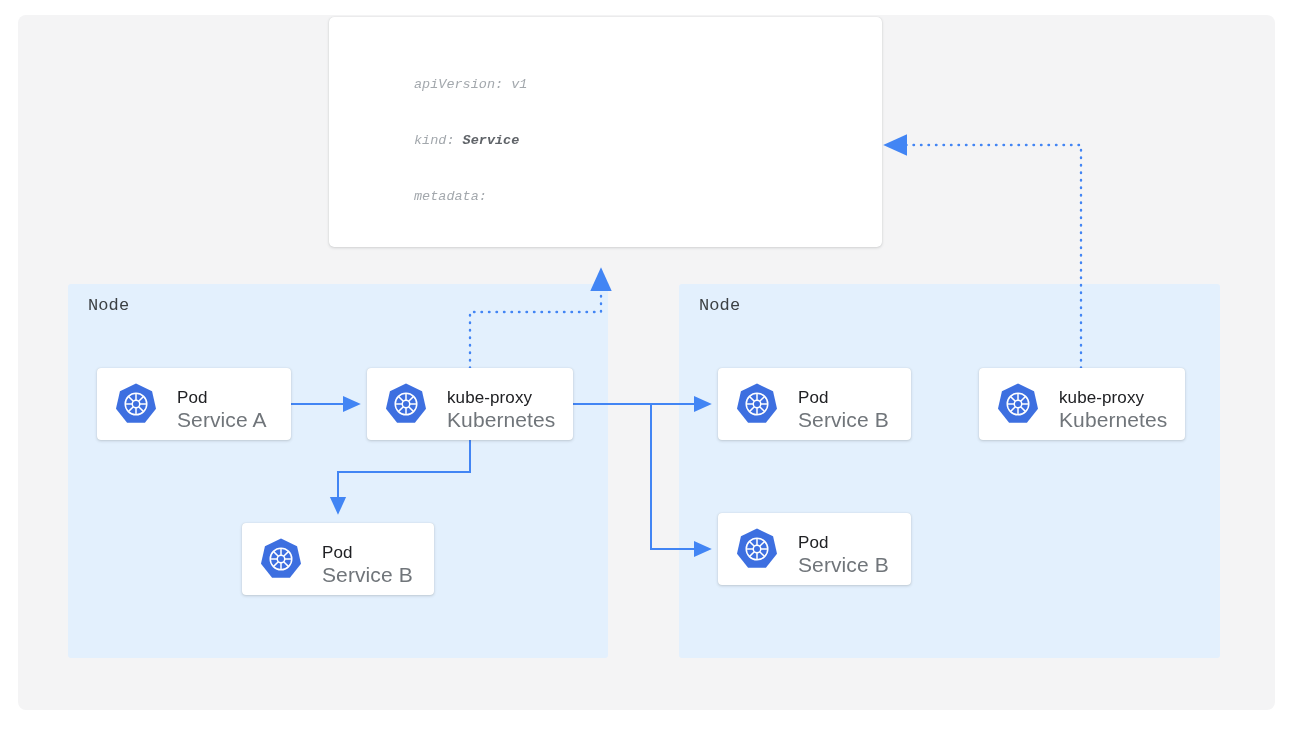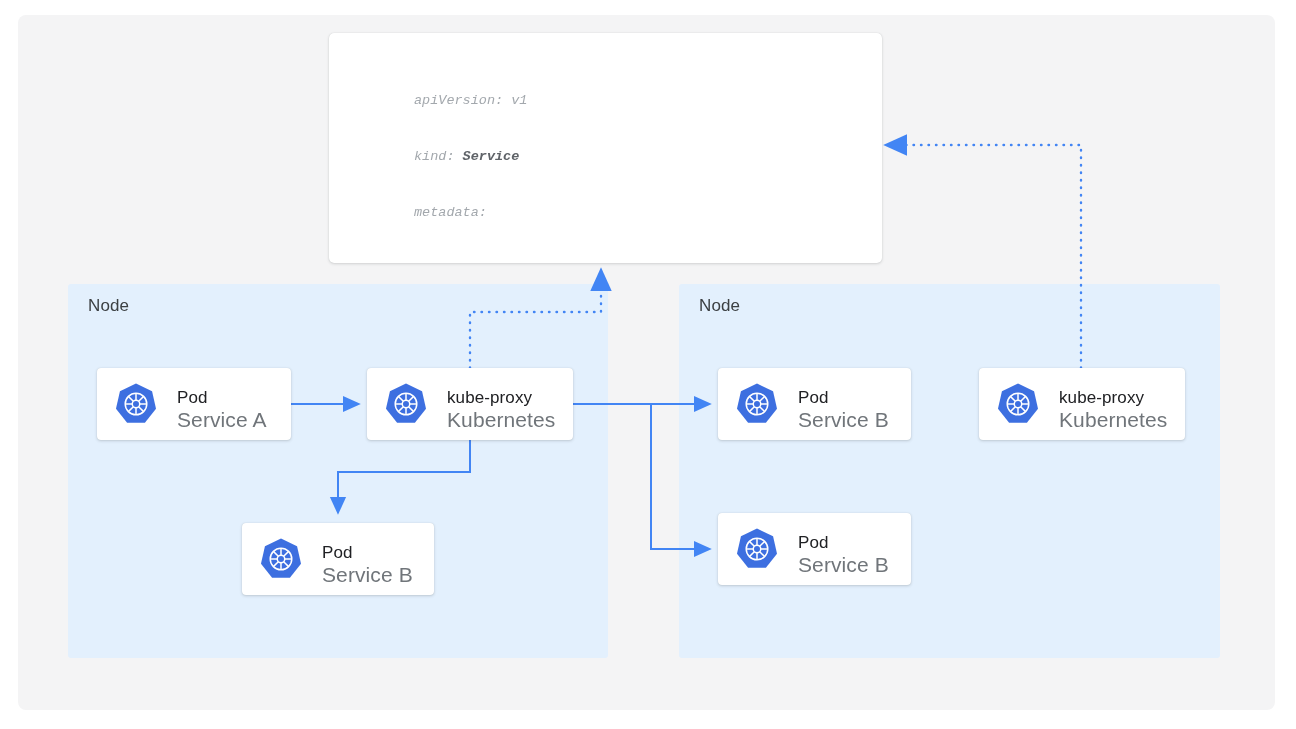--- a/index.html
+++ b/index.html
@@ -41,27 +41,28 @@
   .node-right { left: 679px; top: 284px; width: 541px; height: 374px; }
 
   .node-label {
     position: absolute;
     left: 20px;
     top: 12px;
     font-size: 17px;
     color: #3c4043;
     letter-spacing: .1px;
     white-space: nowrap;
+    font-family: Liberation Mono, monospace;
   }
 
   
   .yaml-card {
     position: absolute;
     left: 329px;
-    top: 33px;
+    top: 17px;
     width: 553px;
     height: 230px;
     background: #ffffff;
     border-radius: 5px;
     box-shadow: 0 1px 3px rgba(60,64,67,.18), 0 0 1px rgba(60,64,67,.20);
     box-sizing: border-box;
     overflow: hidden;
   }
   .yaml-body {
     position: absolute;

